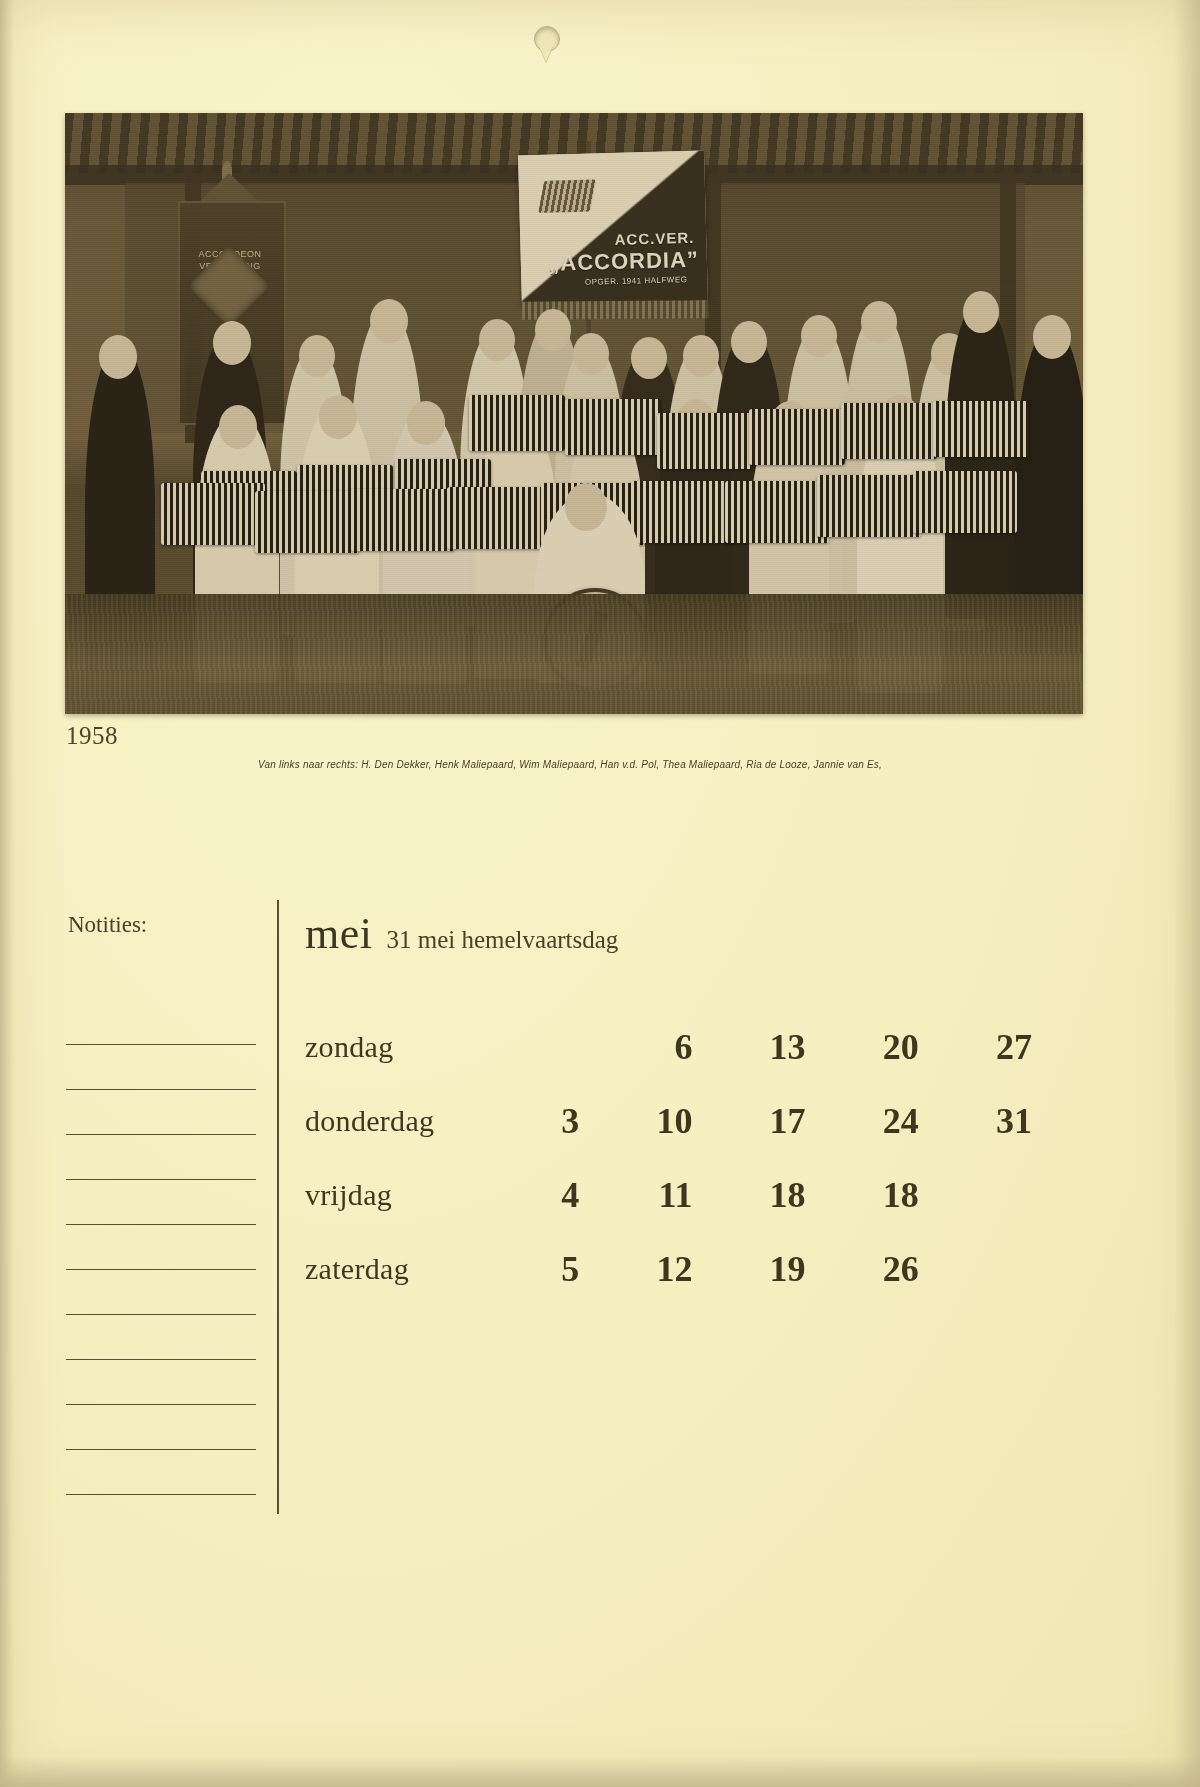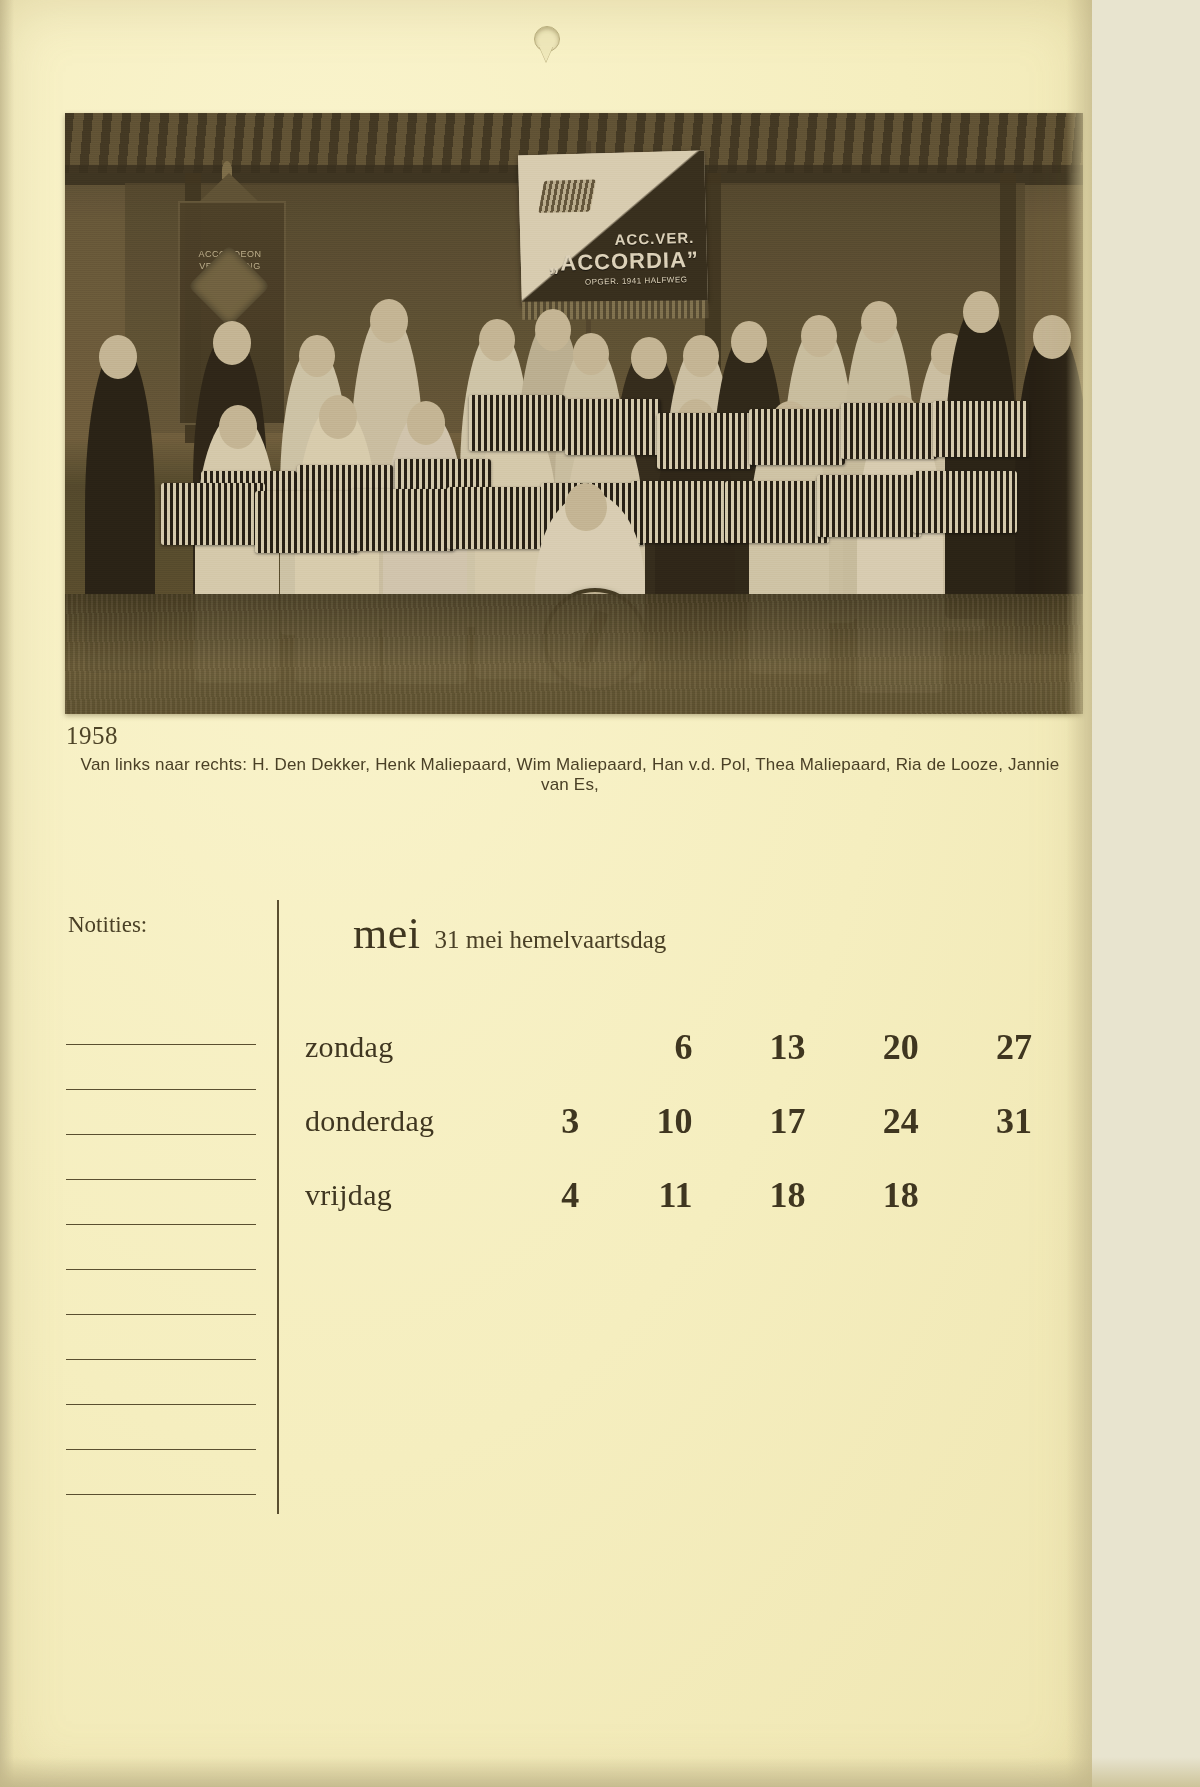--- a/index.html
+++ b/index.html
@@ -8,21 +8,21 @@
     background: #e8e4cf;
   }
   body {
     width: 1200px;
     height: 1787px;
     font-family: "Liberation Serif", serif;
     overflow: hidden;
   }
   .page {
     position: relative;
-    width: 1092px;
+    width: 1200px;
     height: 1787px;
     background: #f7f0c4;
     background-image:
       radial-gradient(ellipse at 30% 20%, #faf4cd 0%, #f5eebf 55%, #efe6b2 100%);
     box-sizing: border-box;
   }
   
   .page:before {
     content: "";
     position: absolute;
@@ -263,24 +263,25 @@
     letter-spacing: .5px;
   }
   
   .caption {
     position: absolute;
     left: 70px;
     top: 755px;
     width: 1000px;
     text-align: center;
     font-family: "Liberation Sans", sans-serif;
-    font-size: 17px;
+    font-size: 10px;
     line-height: 20px;
     color: #4a4026;
     letter-spacing: .2px;
+    font-style: italic;
   }
   .caption .line3 { text-align: center; }
 
   
   .cal-year {
     position: absolute;
     left: 66px;
     top: 898px;
     font-size: 64px;
     color: #453a22;
@@ -318,21 +319,20 @@
     left: 305px;
     top: 908px;
     display: flex;
     align-items: baseline;
     gap: 14px;
   }
   .month-name {
     font-size: 44px;
     color: #3f3620;
     letter-spacing: .5px;
-    margin-left: 48px;
   }
   .month-note {
     font-size: 25px;
     color: #4a4026;
   }
 
   table.cal {
     position: absolute;
     left: 300px;
     top: 1010px;
@@ -553,16 +553,24 @@
         <td class="num">31</td>
       </tr>
       <tr>
         <td class="dayname">vrijdag</td>
         <td class="num">4</td>
         <td class="num">11</td>
         <td class="num">18</td>
         <td class="num">18</td>
         <td class="num"></td>
       </tr>
+      <tr>
+        <td class="dayname">zaterdag</td>
+        <td class="num">5</td>
+        <td class="num">12</td>
+        <td class="num">19</td>
+        <td class="num">26</td>
+        <td class="num"></td>
+      </tr>
     </tbody>
   </table>
 
 </div>
 
 </body></html>

